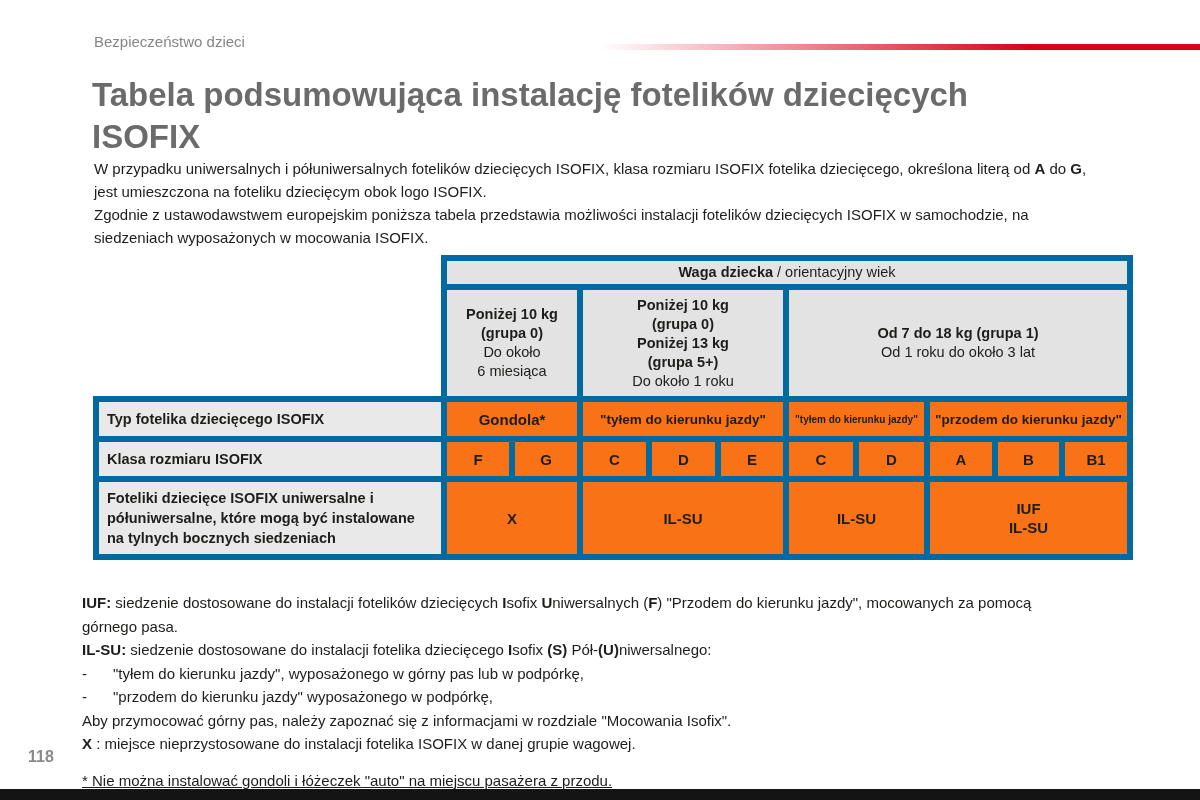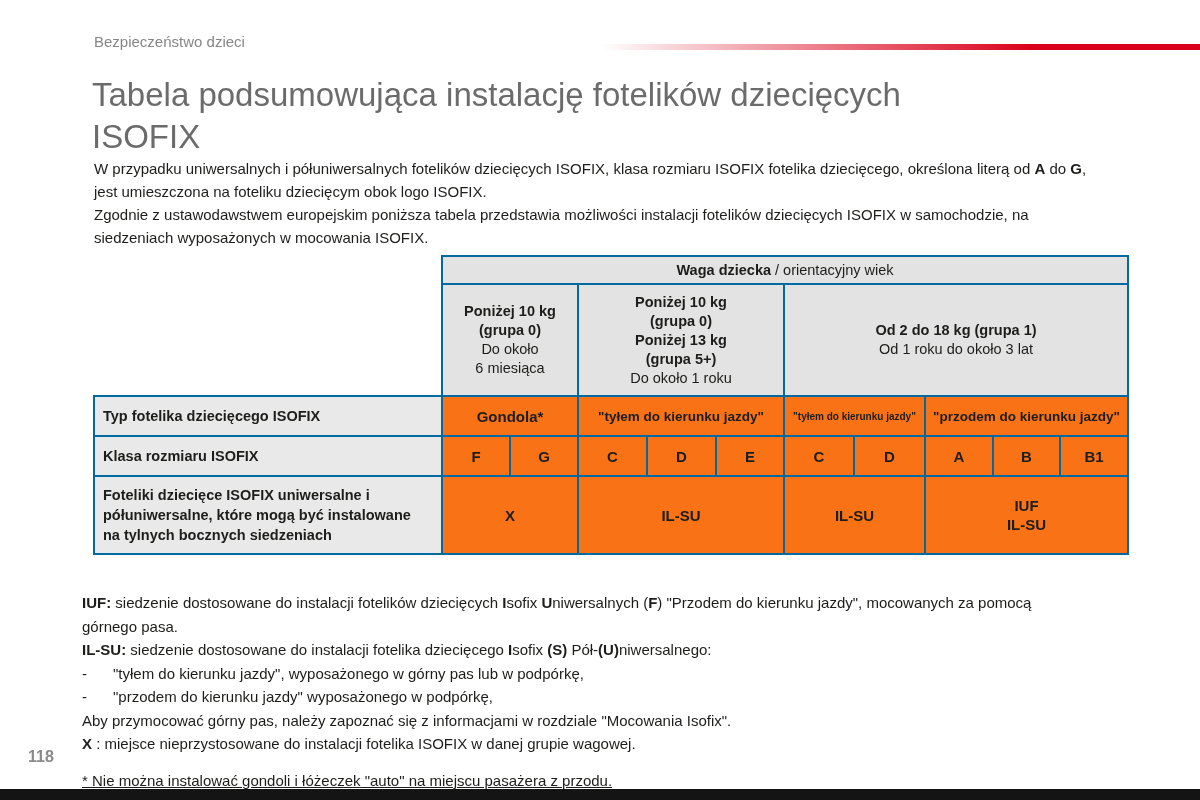--- a/index.html
+++ b/index.html
@@ -4,29 +4,29 @@
 <style>
   html,body{margin:0;padding:0;}
   body{
     width:1200px;height:800px;position:relative;overflow:hidden;
     background:#ffffff;color:#1d1d1b;
     font-family:"Liberation Sans", sans-serif;
   }
   .section-header{position:absolute;left:94px;top:33px;font-size:15px;color:#868686;}
   .accent-bar{position:absolute;right:0;top:44px;width:600px;height:6px;
     background:linear-gradient(to right, rgba(218,0,25,0) 0%, #d90019 72%);}
-  .page-title{position:absolute;left:92px;top:74px;font-size:33px;font-weight:400;
+  .page-title{position:absolute;left:92px;top:74px;font-size:33px;font-weight:700;
     color:#6b6b6b;line-height:42px;margin:0;}
   .intro{position:absolute;left:94px;top:157px;width:1042px;font-size:15px;line-height:23px;}
   .intro p{margin:0;white-space:pre-line;}
   .b{font-weight:bold;}
 
   table.isofix{position:absolute;left:93px;top:255px;border-collapse:collapse;
     table-layout:fixed;color:#1d1d1b;}
-  .isofix th,.isofix td{border:2px solid #0369a1;padding:2px 4px;text-align:center;
+  .isofix th,.isofix td{border:6px solid #0369a1;padding:2px 4px;text-align:center;
     vertical-align:middle;}
   .isofix .blank{border:none;background:#fff;}
   .isofix .hdr{background:#e3e3e3;font-weight:400;font-size:14.5px;line-height:19px;}
   .isofix .label{background:#e9e9e9;text-align:left;padding:4px 0 4px 8px;
     font-weight:bold;font-size:14.5px;line-height:20px;white-space:pre-line;}
   .isofix .cell{background:#f97316;font-weight:bold;font-size:14.5px;line-height:19px;}
   .isofix .cell.big{font-size:15px;}
   .isofix .cell.q{font-size:13.5px;white-space:nowrap;padding:2px 1px;}
   .isofix .cell.qs{font-size:10px;white-space:nowrap;padding:2px 1px;}
 
@@ -82,21 +82,21 @@
       <div>6 miesiąca</div>
     </th>
     <th class="hdr" colspan="3">
       <div class="b">Poniżej 10 kg</div>
       <div class="b">(grupa 0)</div>
       <div class="b">Poniżej 13 kg</div>
       <div class="b">(grupa 5+)</div>
       <div>Do około 1 roku</div>
     </th>
     <th class="hdr" colspan="5">
-      <div class="b">Od 2 do 18 kg (grupa 1)</div>
+      <div class="b">Od 7 do 18 kg (grupa 1)</div>
       <div>Od 1 roku do około 3 lat</div>
     </th>
   </tr>
   <tr style="height:40px">
     <th class="label">Typ fotelika dziecięcego ISOFIX</th>
     <td class="cell big" colspan="2">Gondola*</td>
     <td class="cell q" colspan="3">"tyłem do kierunku jazdy"</td>
     <td class="cell qs" colspan="2">"tyłem do kierunku jazdy"</td>
     <td class="cell q" colspan="3">"przodem do kierunku jazdy"</td>
   </tr>

